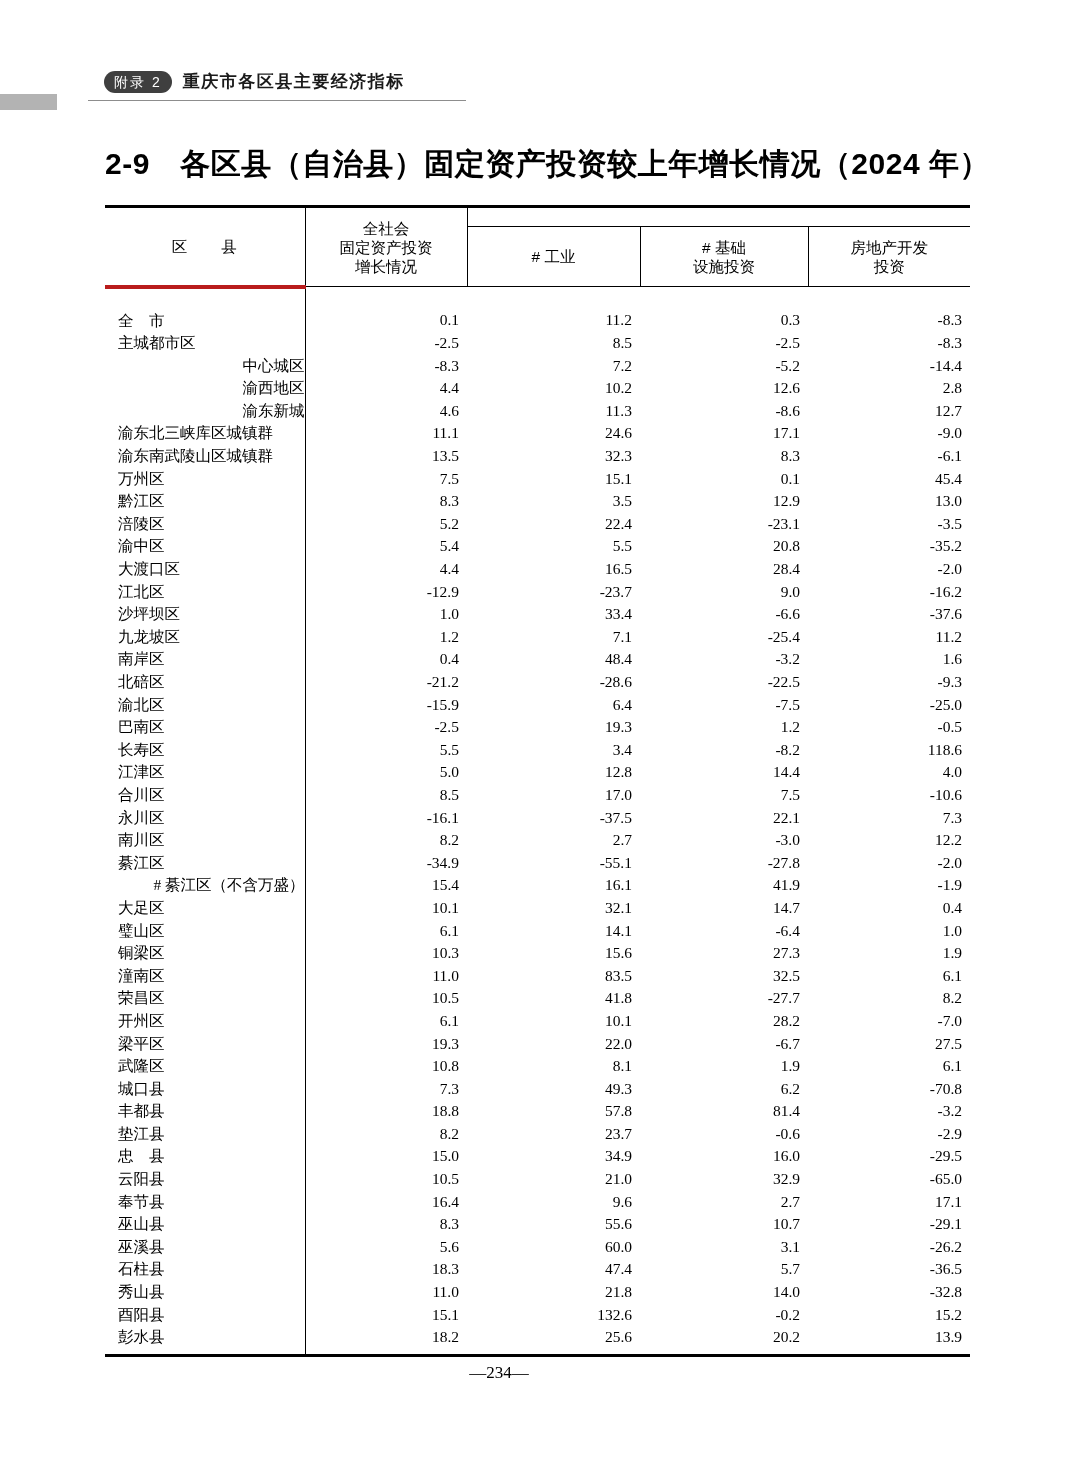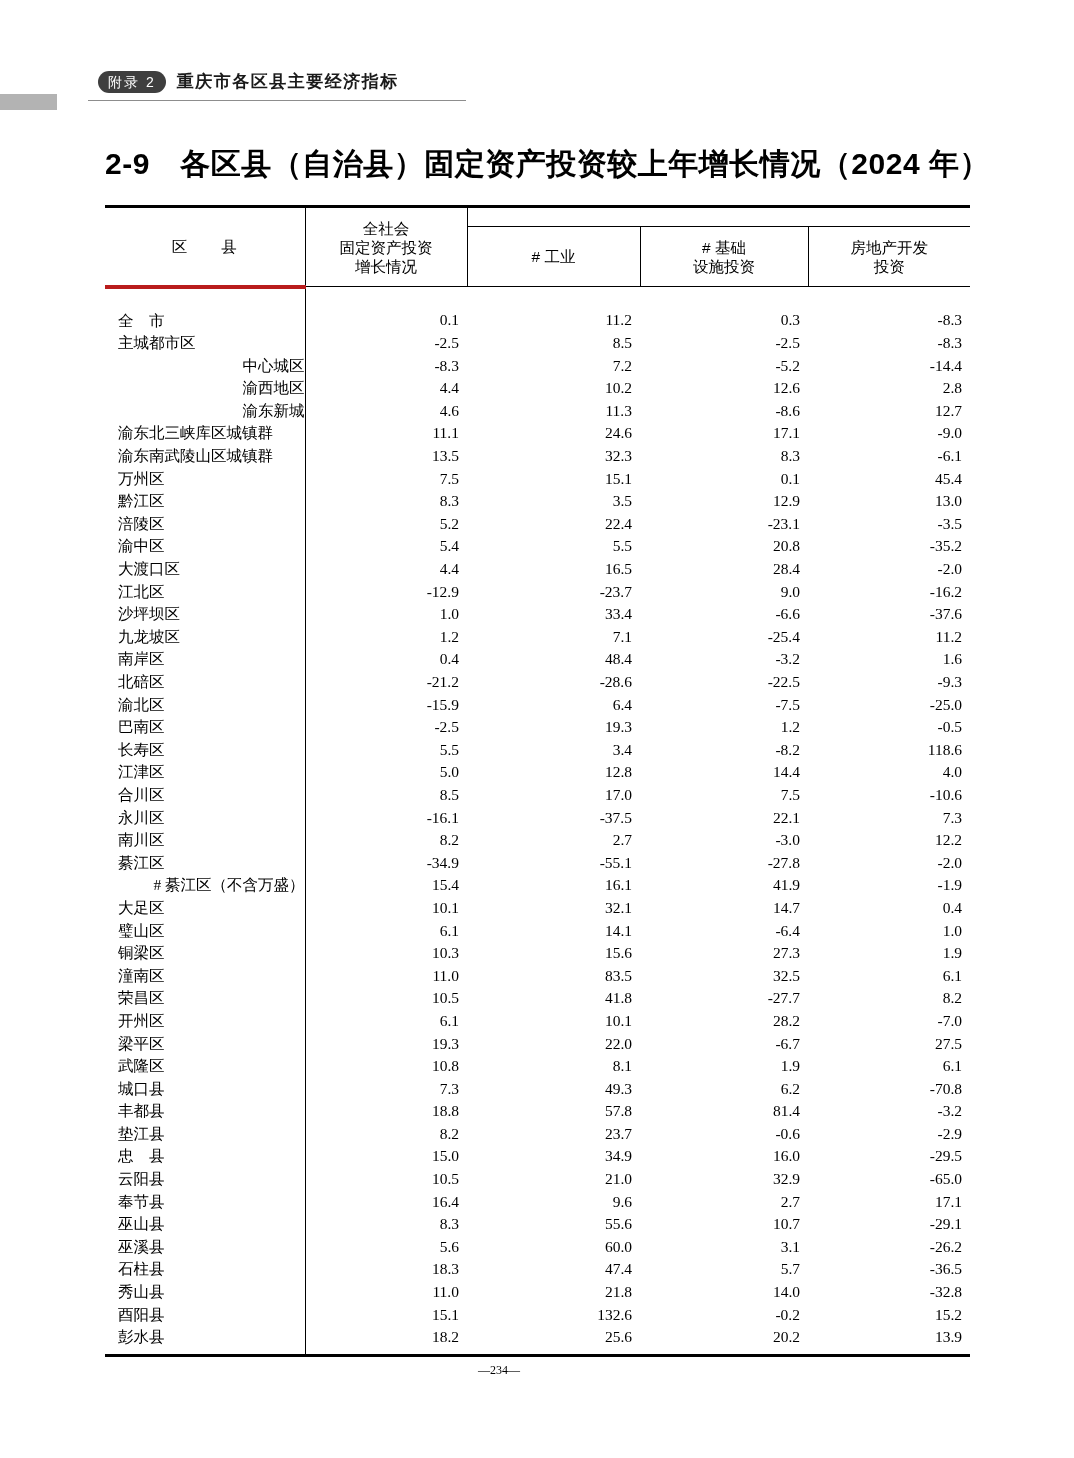--- a/index.html
+++ b/index.html
@@ -6,21 +6,21 @@
   html, body { width:1074px; height:1458px; background:#ffffff; }
   body {
     position:relative;
     font-family:"Liberation Serif","DejaVu Serif",serif;
     color:#000;
   }
   .page { position:absolute; inset:0; background:#ffffff; overflow:hidden; }
 
   
   .left-bar { position:absolute; left:0; top:94px; width:57px; height:16px; background:#b3b3b3; }
-  .top-header { position:absolute; left:98px; top:70px; display:flex; align-items:center; gap:11px; }
+  .top-header { position:absolute; left:104px; top:70px; display:flex; align-items:center; gap:11px; }
   .badge {
     background:#3f3f3f; color:#ffffff;
     font-family:"Liberation Sans","DejaVu Sans",sans-serif;
     font-size:14px; line-height:14px; padding:4px 10px; border-radius:11px;
     letter-spacing:2px; white-space:nowrap;
   }
   .header-title {
     font-family:"Liberation Sans","DejaVu Sans",sans-serif;
     font-weight:bold; font-size:17px; color:#1a1a1a; letter-spacing:1.5px; white-space:nowrap;
   }
@@ -58,21 +58,21 @@
   }
   td.region { text-align:left; padding-left:13px; border-right:1px solid #000; }
   td.region.ind-1 { padding-left:29px;text-align:right; }
   td.num { text-align:right; padding-right:8px; }
   tbody tr:first-child td { padding-top:21px; }
   tbody tr:last-child td { padding-bottom:5px; }
 
   
   .page-footer {
     position:absolute; left:0; top:1363px; width:998px; text-align:center;
-    font-family:"Liberation Serif","DejaVu Serif",serif; font-size:12px; color:#000;
+    font-family:"Liberation Serif","DejaVu Serif",serif; font-size:17px; color:#000;
   }
 </style>
 </head>
 <body>
 
 <div class="page">
 
   <div class="left-bar"></div>
 
   <div class="top-header">

